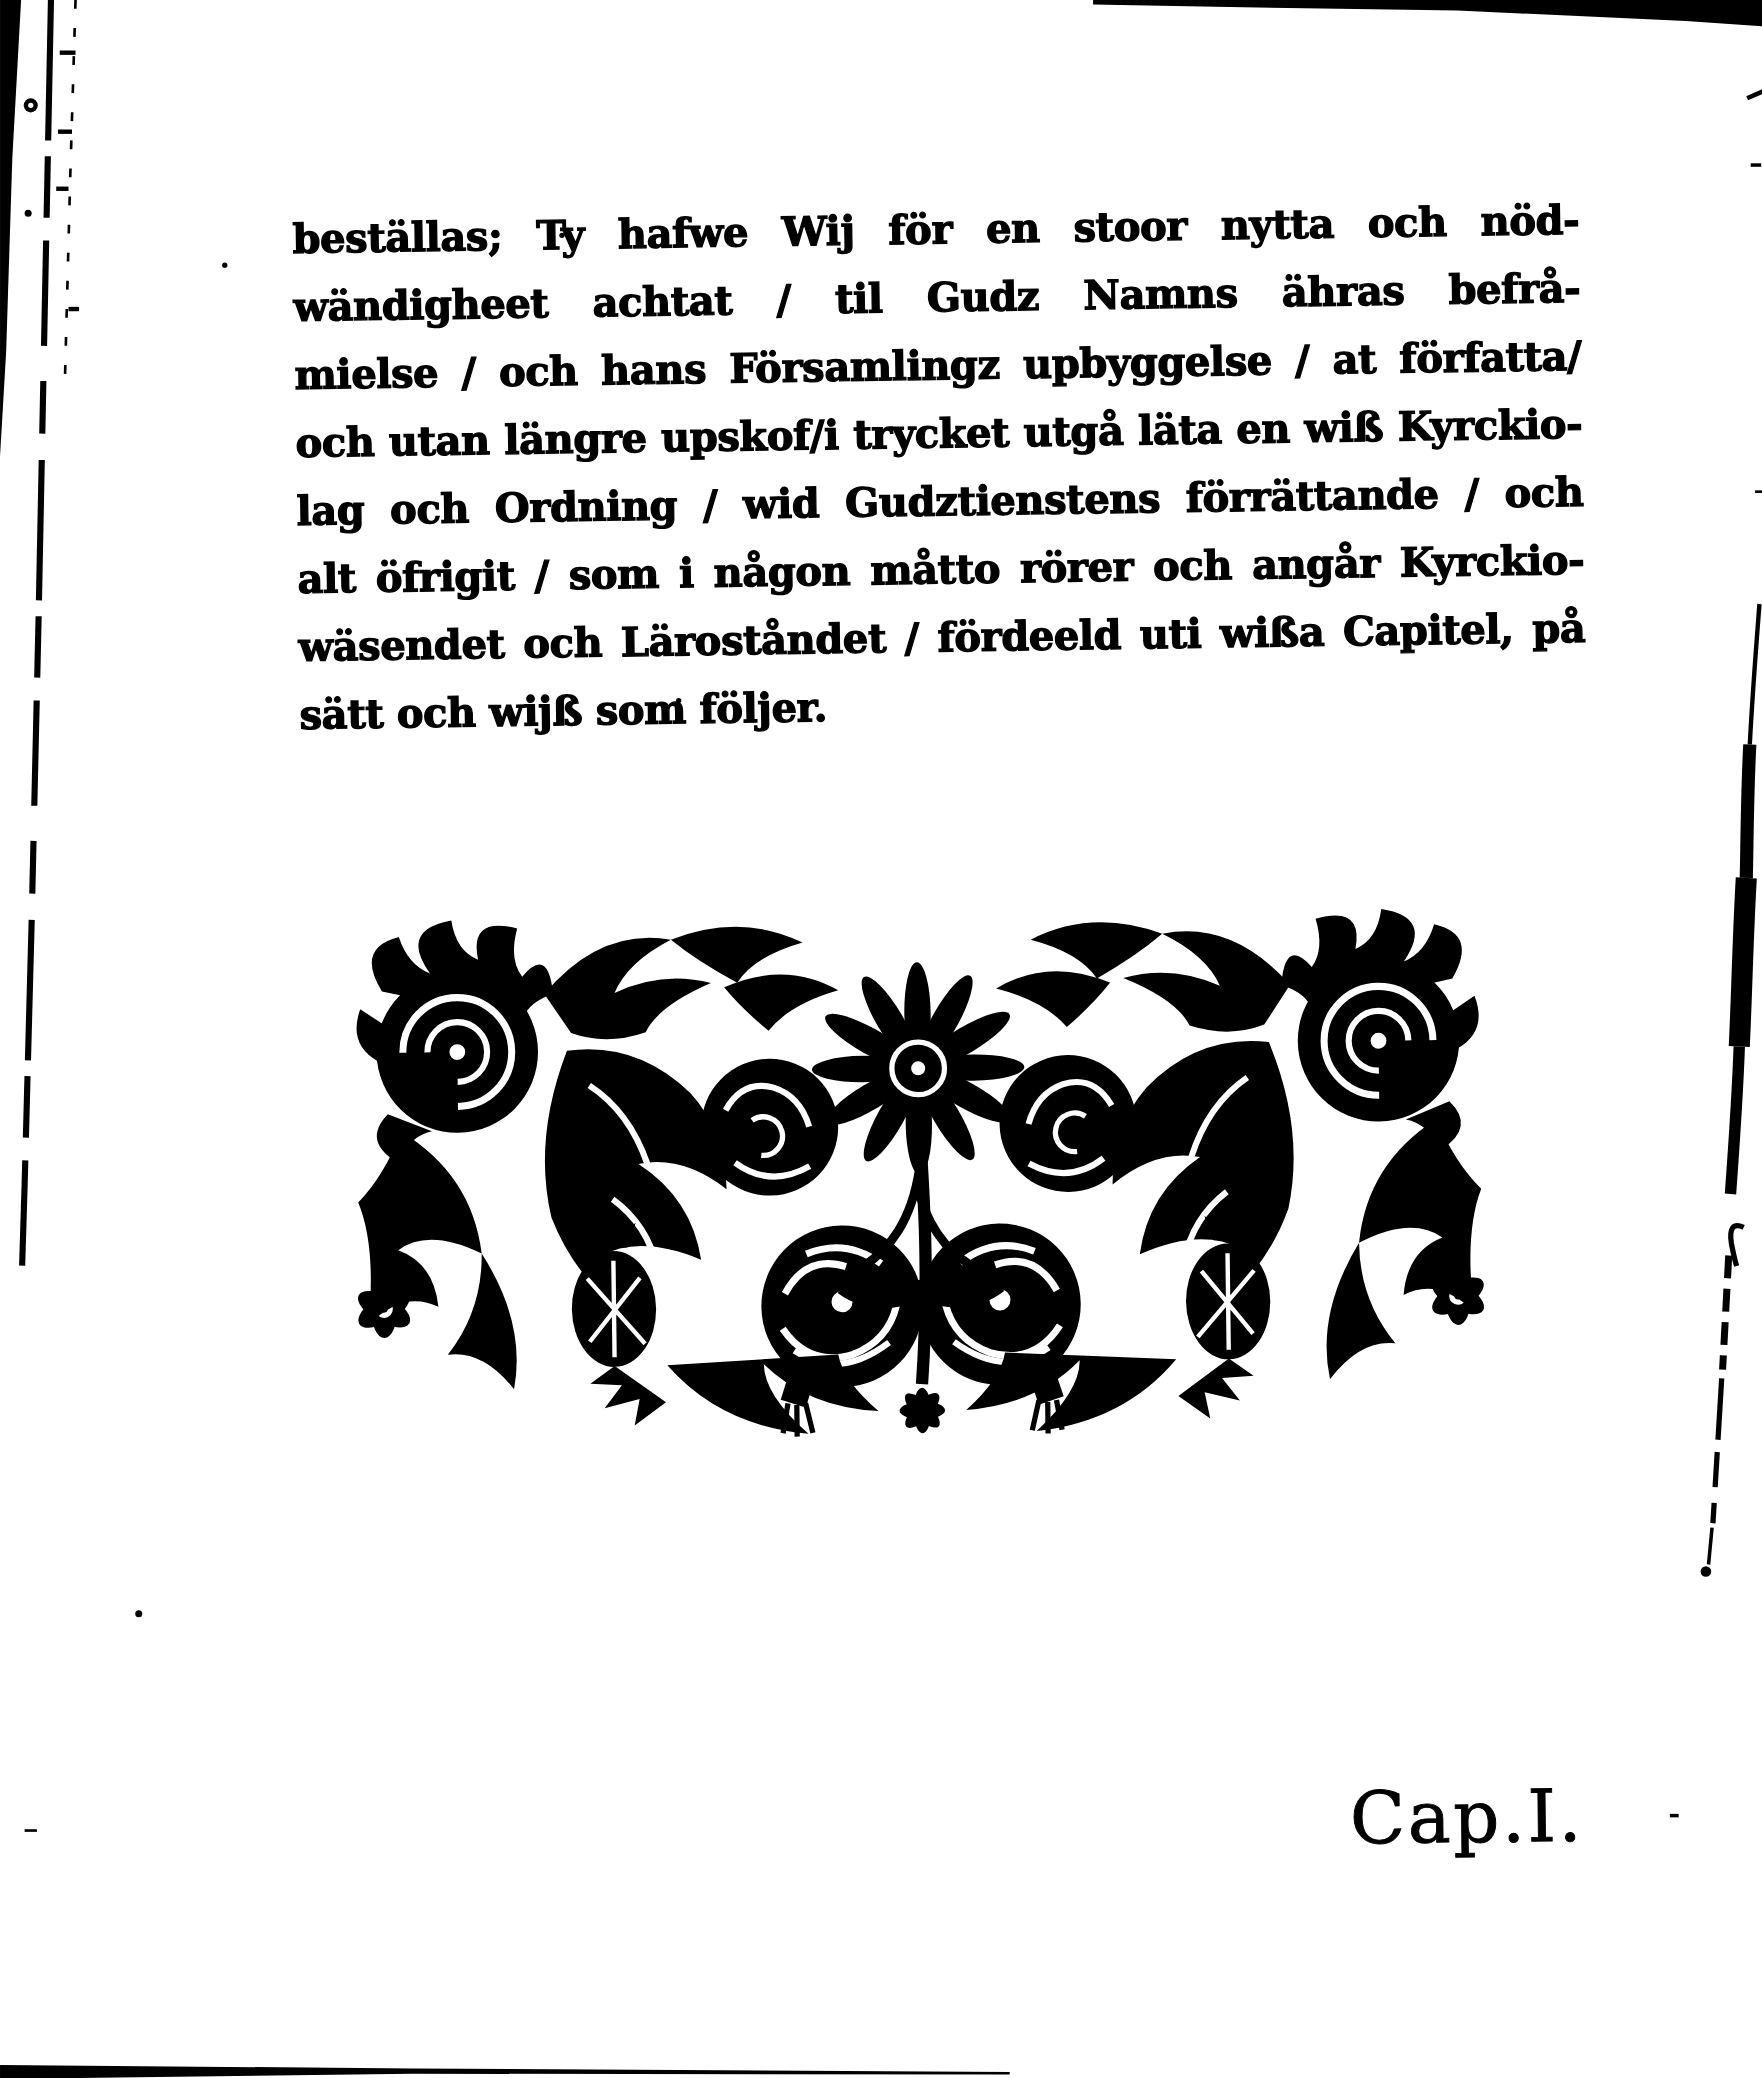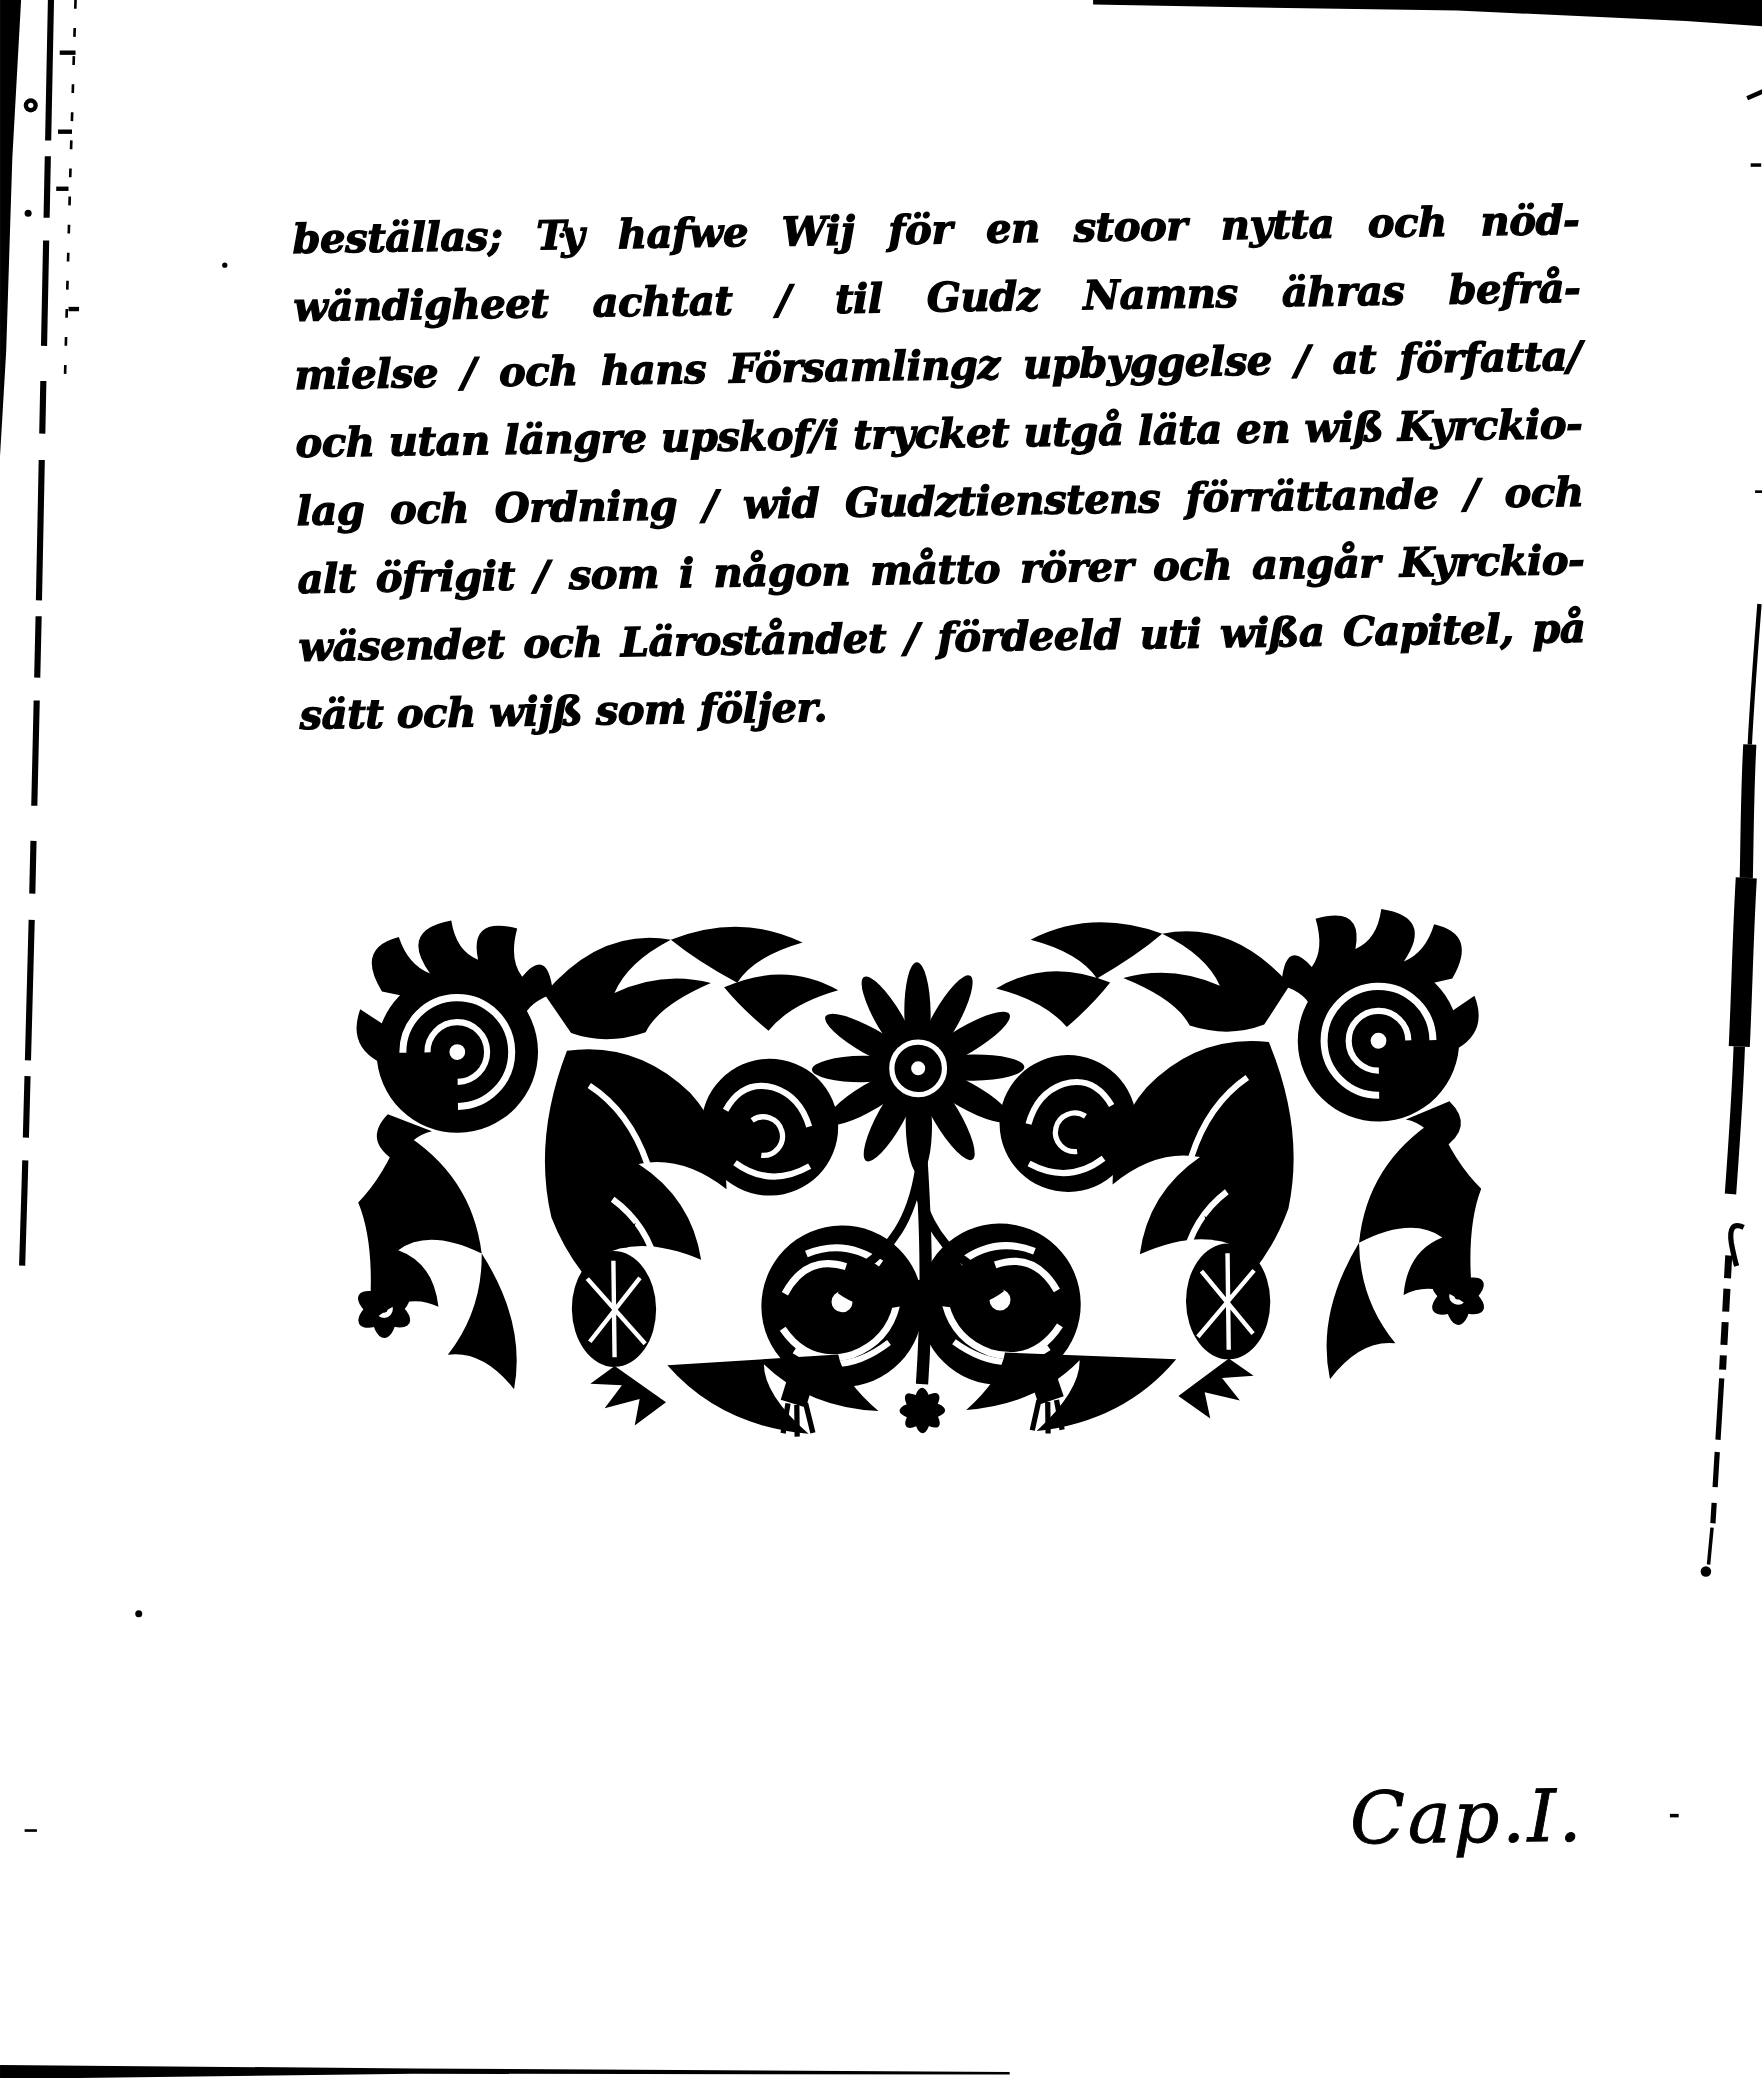--- a/index.html
+++ b/index.html
@@ -3,21 +3,20 @@
 <meta charset="utf-8">
 <style>
   html,body{margin:0;padding:0;background:#ffffff;}
   .page{
     position:relative;
     width:1763px;height:2079px;
     background:#ffffff;
     overflow:hidden;
     font-family:"DejaVu Serif", serif;
     color:#000;
-    font-style:italic;
   }
   
   .textblock{
     position:absolute;
     left:292px;top:207px;width:1287px;
     transform:rotate(-0.85deg);
     transform-origin:left top;
     font-weight:700;
     font-size:40px;
     letter-spacing:-0.4px;

